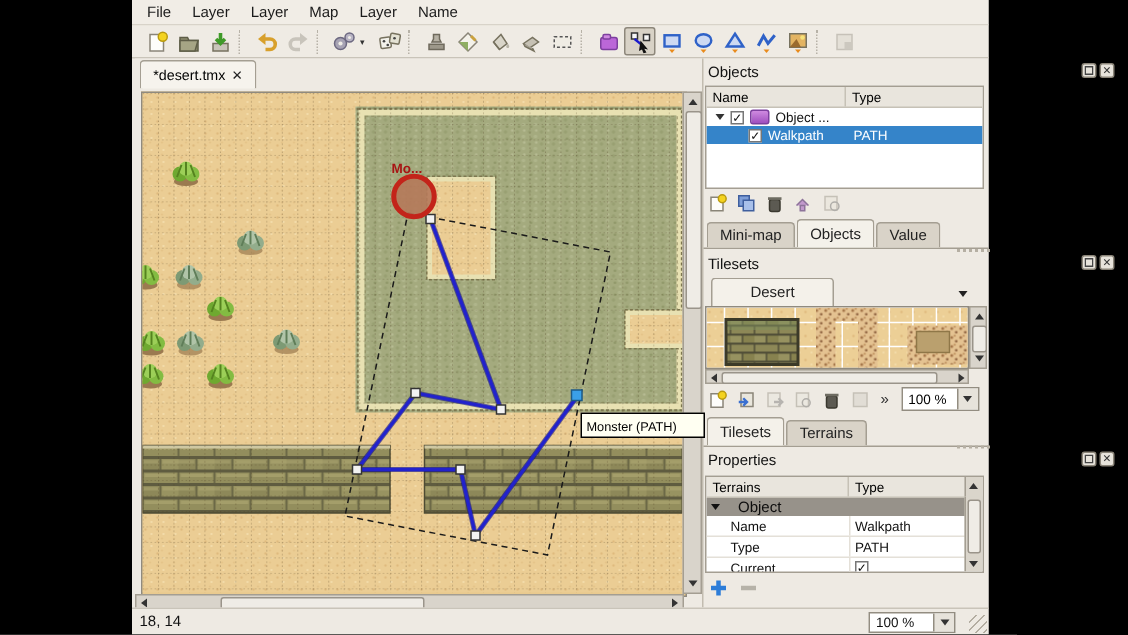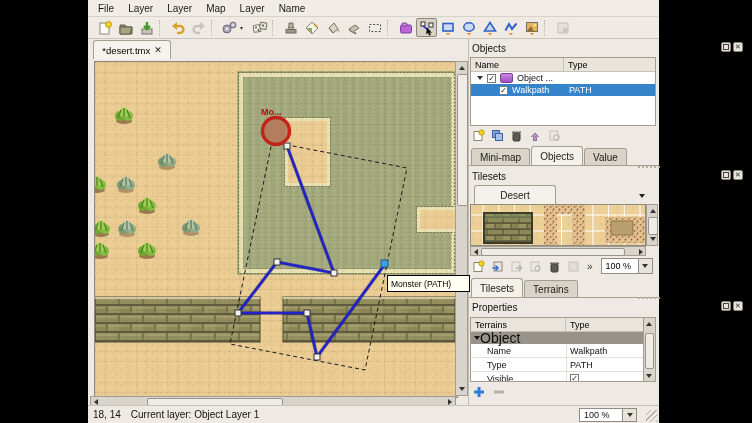--- a/index.html
+++ b/index.html
@@ -56,21 +56,21 @@
   
   .tabrow{position:absolute;display:flex;align-items:flex-end;height:19px;border-bottom:1px solid #a49e92;width:190px;}
   .tab{height:16px;background:#d9d3c8;border:1px solid #a49e92;border-bottom:none;border-radius:3px 3px 0 0;
        font-size:10px;display:flex;align-items:center;padding:0 8px;margin-right:1px;color:#222;}
   .tab.act{background:#f4f1ea;height:18px;}
   .sicon{width:14px;height:14px;display:flex;align-items:center;justify-content:center;}
   
   .prow{display:flex;font-size:9px;height:13px;align-items:center;border-bottom:1px solid #e4e0d8;color:#111;}
   .pcell1{width:95px;padding-left:16px;box-sizing:border-box;}
   .pcell2{flex:1;padding-left:3px;border-left:1px solid #e4e0d8;height:100%;display:flex;align-items:center;}
-  .grouprow{display:flex;font-size:14px;height:12px;align-items:center;background:#97928a;color:#0d0d0d;gap:0;padding-left:3px;}
+  .grouprow{display:flex;font-size:10px;height:12px;align-items:center;background:#97928a;color:#0d0d0d;gap:12px;padding-left:3px;}
   
   #statusbar{left:0;top:405px;width:571px;height:18px;background:#eeeae3;border-top:1px solid #c9c4b9;
              display:flex;align-items:center;font-size:10px;color:#111;box-sizing:border-box;}
   .combo{background:#fff;border:1px solid #938d81;display:flex;align-items:center;font-size:9px;box-sizing:border-box;}
   .combobtn{margin-left:auto;width:13px;height:100%;background:#e7e3db;border-left:1px solid #938d81;
             display:flex;align-items:center;justify-content:center;}
   .grip{position:absolute;right:1px;bottom:1px;width:12px;height:12px;
         background:repeating-linear-gradient(135deg,transparent 0 3px,#b3ada1 3px 4px);}
   .dots{position:absolute;width:22px;height:3px;border-top:2px dotted #b5afa3;}
 </style>
@@ -602,21 +602,21 @@
       </div>
       <div class="prow">
         <span class="pcell1">Name</span>
         <span class="pcell2">Walkpath</span>
       </div>
       <div class="prow">
         <span class="pcell1">Type</span>
         <span class="pcell2">PATH</span>
       </div>
       <div class="prow">
-        <span class="pcell1">Visible</span>
+        <span class="pcell1">Current</span>
         <span class="pcell2">
               <span class="cb"></span>
             </span>
       </div>
     </div>
     <div style="position:absolute;right:0;top:13px;bottom:0;width:11px;background:#dad5cb;border-left:1px solid #a49e92;">
       <div class="sbthumb" style="left:1px;top:2px;width:7px;height:34px;"></div>
       <span class="arr dn" style="left:2px;bottom:3px;"></span>
     </div>
   </div>
@@ -625,21 +625,20 @@
     <svg width="12" height="12">
           <path d="M6 1v10M1 6h10" stroke="#2d7dd8" stroke-width="3"></path>
         </svg>
     <svg width="12" height="12" opacity="0.55">
           <path d="M1 6h10" stroke="#8a8578" stroke-width="3"></path>
         </svg>
   </div>
 
   <div id="statusbar" class="abs">
     <span style="margin-left:5px;">18, 14</span>
-    <span style="margin-left:10px;">Current layer: Object Layer 1</span>
     <div class="combo" style="width:58px;height:14px;margin-left:auto;margin-right:22px;">
       <span style="padding-left:4px;">100 %</span>
       <span class="combobtn">
             <span class="arr dn" style="position:static;border-top-color:#333;"></span>
           </span>
     </div>
     <div class="grip"></div>
   </div>
 
 </div>

